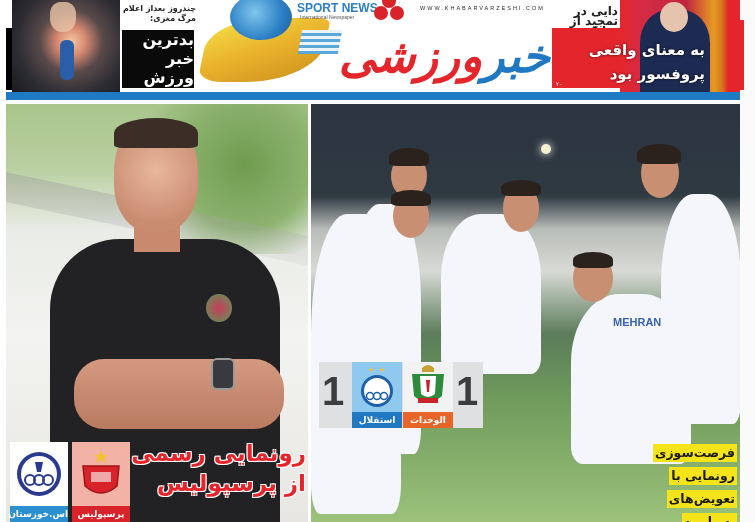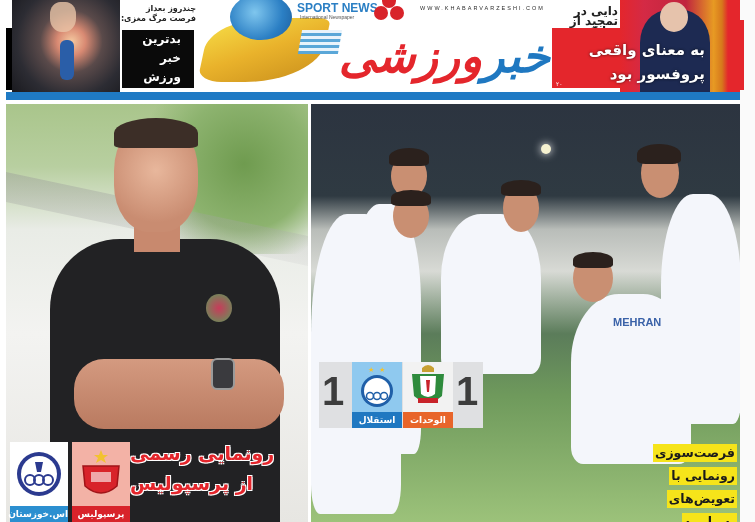--- a/index.html
+++ b/index.html
@@ -5,21 +5,21 @@
   html,body{margin:0;padding:0;}
   body{width:755px;height:522px;overflow:hidden;background:#ffffff;font-family:"DejaVu Sans",sans-serif;position:relative;}
   .abs{position:absolute;}
   
   .masthead{left:0;top:0;width:755px;height:92px;background:#fff;}
   .tl-photo{left:12px;top:0;width:108px;height:92px;background:radial-gradient(circle at 55% 45%,#f4c9a0 0,#d98a73 18%,#5a4a4a 40%,#2c2c33 70%,#1a1a1f 100%);}
   .tl-photo .figure{position:absolute;left:48px;top:40px;width:14px;height:40px;background:#2a5ea8;border-radius:6px;}
   .tl-photo .face{position:absolute;left:38px;top:2px;width:26px;height:30px;background:#e8c4a8;border-radius:40% 40% 45% 45%;opacity:.8;}
   .tl-black-bar{left:6px;top:28px;width:6px;height:62px;background:#000;}
   .tl-kicker{left:120px;top:4px;width:76px;text-align:right;direction:rtl;font-size:8px;line-height:10px;color:#222;font-weight:bold;}
-  .tl-headline{left:122px;top:30px;width:72px;height:58px;background:#0a0a0a;color:#fff;direction:rtl;text-align:right;font-size:12px;line-height:19px;font-weight:bold;padding:0 13px;box-sizing:border-box;}
+  .tl-headline{left:122px;top:30px;width:72px;height:58px;background:#0a0a0a;color:#fff;direction:rtl;text-align:right;font-size:16px;line-height:19px;font-weight:bold;padding:0 0;box-sizing:border-box;}
   .logo-art{left:200px;top:0;width:140px;height:88px;}
   .logo-globe{position:absolute;left:30px;top:-6px;width:62px;height:46px;border-radius:50%;background:radial-gradient(circle at 40% 40%,#7fc6ee,#2b7fc4 60%,#1d5d9c);}
   .logo-wing{position:absolute;left:4px;top:18px;width:120px;height:64px;background:linear-gradient(160deg,#f7e048 0,#e9b22b 50%,#c98f1c 100%);border-radius:50% 10% 60% 20%;transform:skewX(-12deg);}
   .logo-flag{position:absolute;left:100px;top:30px;width:40px;height:24px;background:repeating-linear-gradient(0deg,#5aa7d8 0 3px,#e8f3fb 3px 6px);transform:skewX(-10deg);}
   .sport-news{left:297px;top:2px;font-family:"Liberation Sans",sans-serif;font-weight:bold;font-size:12px;color:#2b7fc4;line-height:12px;}
   .intl{left:300px;top:14px;font-size:5px;color:#555;font-family:"Liberation Sans",sans-serif;}
   .emblem{left:372px;top:0;width:36px;height:22px;}
   .emblem span{position:absolute;width:14px;height:14px;border-radius:50%;background:#d8232a;}
   .website{left:420px;top:5px;font-size:5.5px;letter-spacing:2px;color:#2b2b2b;font-family:"Liberation Sans",sans-serif;}
   .title-red{left:300px;top:26px;width:250px;height:60px;font-family:"DejaVu Sans",sans-serif;font-weight:bold;font-style:italic;font-size:46px;line-height:60px;color:#e4262c;direction:rtl;text-align:right;letter-spacing:-2px;}
@@ -36,21 +36,21 @@
   .left-photo{left:6px;top:104px;width:302px;height:418px;background:linear-gradient(180deg,#a9c58b 0,#b8cfa0 15%,#e9ece6 30%,#f3f3f1 55%,#e7e6e2 100%);overflow:hidden;}
   .lp-green{position:absolute;right:0;top:0;width:160px;height:150px;background:radial-gradient(circle at 60% 40%,#6f9b4f,#8db36f 50%,rgba(200,215,180,0) 80%);}
   .lp-roof{position:absolute;left:0;top:100px;width:302px;height:30px;background:linear-gradient(170deg,rgba(150,150,150,.4),rgba(200,200,200,.2));transform:skewY(12deg);}
   .lp-body{position:absolute;left:44px;top:135px;width:230px;height:300px;background:#222224;border-radius:70px 70px 0 0;}
   .lp-head{position:absolute;left:108px;top:16px;width:84px;height:112px;background:radial-gradient(circle at 50% 45%,#e8b79c,#c98c71 70%);border-radius:45% 45% 42% 42%;}
   .lp-hair{position:absolute;left:108px;top:14px;width:84px;height:30px;background:#3c2e27;border-radius:50% 50% 10% 10%;}
   .lp-neck{position:absolute;left:128px;top:118px;width:46px;height:30px;background:#c8896e;}
   .lp-arms{position:absolute;left:68px;top:255px;width:210px;height:70px;background:linear-gradient(180deg,#d49a80,#b97a60);border-radius:30px;}
   .lp-watch{position:absolute;left:205px;top:254px;width:20px;height:28px;background:#3a3a3e;border-radius:6px;border:2px solid #9a9a9a;}
   .lp-crest{position:absolute;left:200px;top:190px;width:26px;height:28px;border-radius:50%;background:radial-gradient(circle,#c83b5a,#5a9b5a);}
-  .lp-headline{position:absolute;left:124px;top:334px;width:176px;direction:rtl;text-align:left;font-size:19px;line-height:30px;font-weight:bold;color:#e4262c;text-shadow:1px 1px 0 #fff,-1px -1px 0 #fff,1px -1px 0 #fff,-1px 1px 0 #fff;}
+  .lp-headline{position:absolute;left:124px;top:334px;width:176px;direction:rtl;text-align:right;font-size:23px;line-height:30px;font-weight:bold;color:#e4262c;text-shadow:1px 1px 0 #fff,-1px -1px 0 #fff,1px -1px 0 #fff,-1px 1px 0 #fff;}
   .badges{position:absolute;left:4px;top:338px;width:120px;height:80px;}
   .badge{position:absolute;top:0;width:58px;height:80px;}
   .badge .logo{position:absolute;left:0;top:0;width:58px;height:64px;display:flex;align-items:center;justify-content:center;}
   .badge .lbl{position:absolute;left:0;bottom:0;width:58px;height:16px;color:#fff;font-size:9px;font-weight:bold;line-height:16px;text-align:center;direction:rtl;}
   .badge-perspolis{left:62px;}
   .badge-perspolis .logo{background:#f3b2a6;}
   .badge-perspolis .lbl{background:#d8232a;}
   .badge-esteghlal-kh{left:0;}
   .badge-esteghlal-kh .logo{background:#fff;}
   .badge-esteghlal-kh .lbl{background:#2b8fd0;}
@@ -84,21 +84,21 @@
 </head>
 <body>
 
 <div class="abs masthead"></div>
 
 <div class="abs tl-black-bar"></div>
 <div class="abs tl-photo">
   <div class="face"></div>
   <div class="figure"></div>
 </div>
-<div class="abs tl-kicker">چندروز بعداز فرصت مرگ مغزی:</div>
+<div class="abs tl-kicker">چندروز بعداز اعلام مرگ مغزی:</div>
 <div class="abs tl-headline">
   <div>بدترین</div>
   <div>خبر ورزش ایران:</div>
   <div>صابر رفت</div>
 </div>
 
 <div class="abs logo-art">
   <div class="logo-wing"></div>
   <div class="logo-globe"></div>
   <div class="logo-flag"></div>

